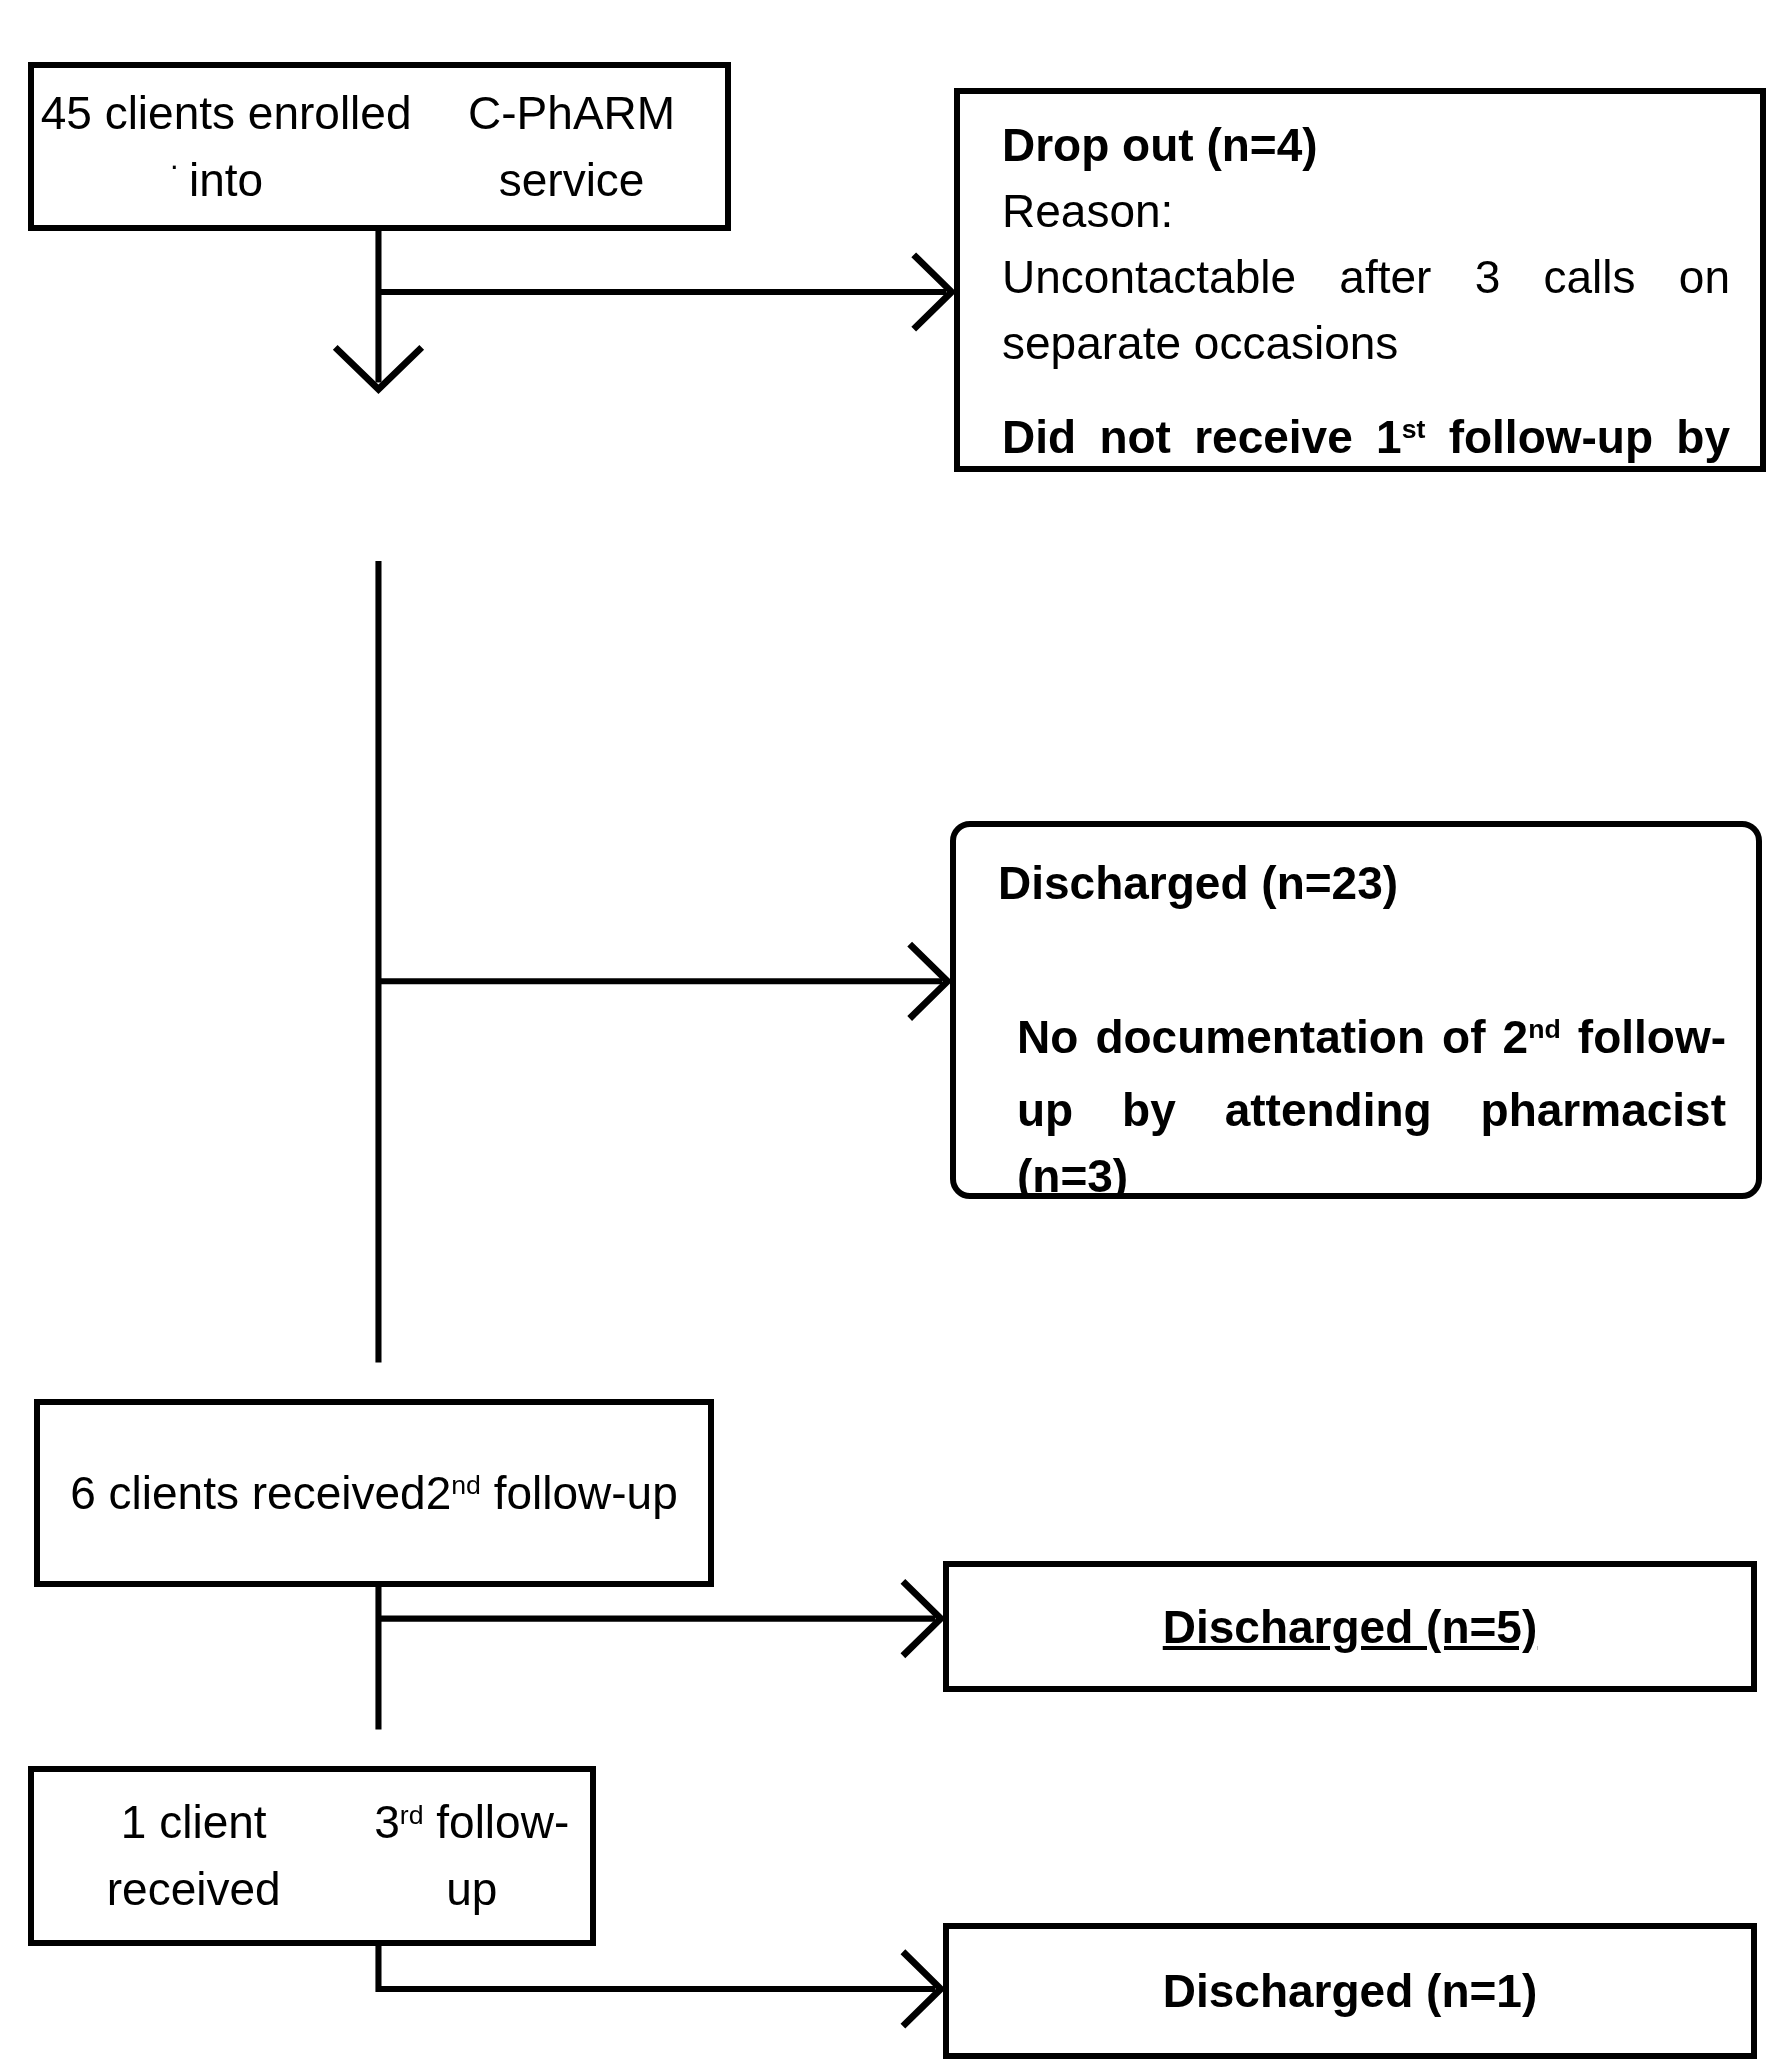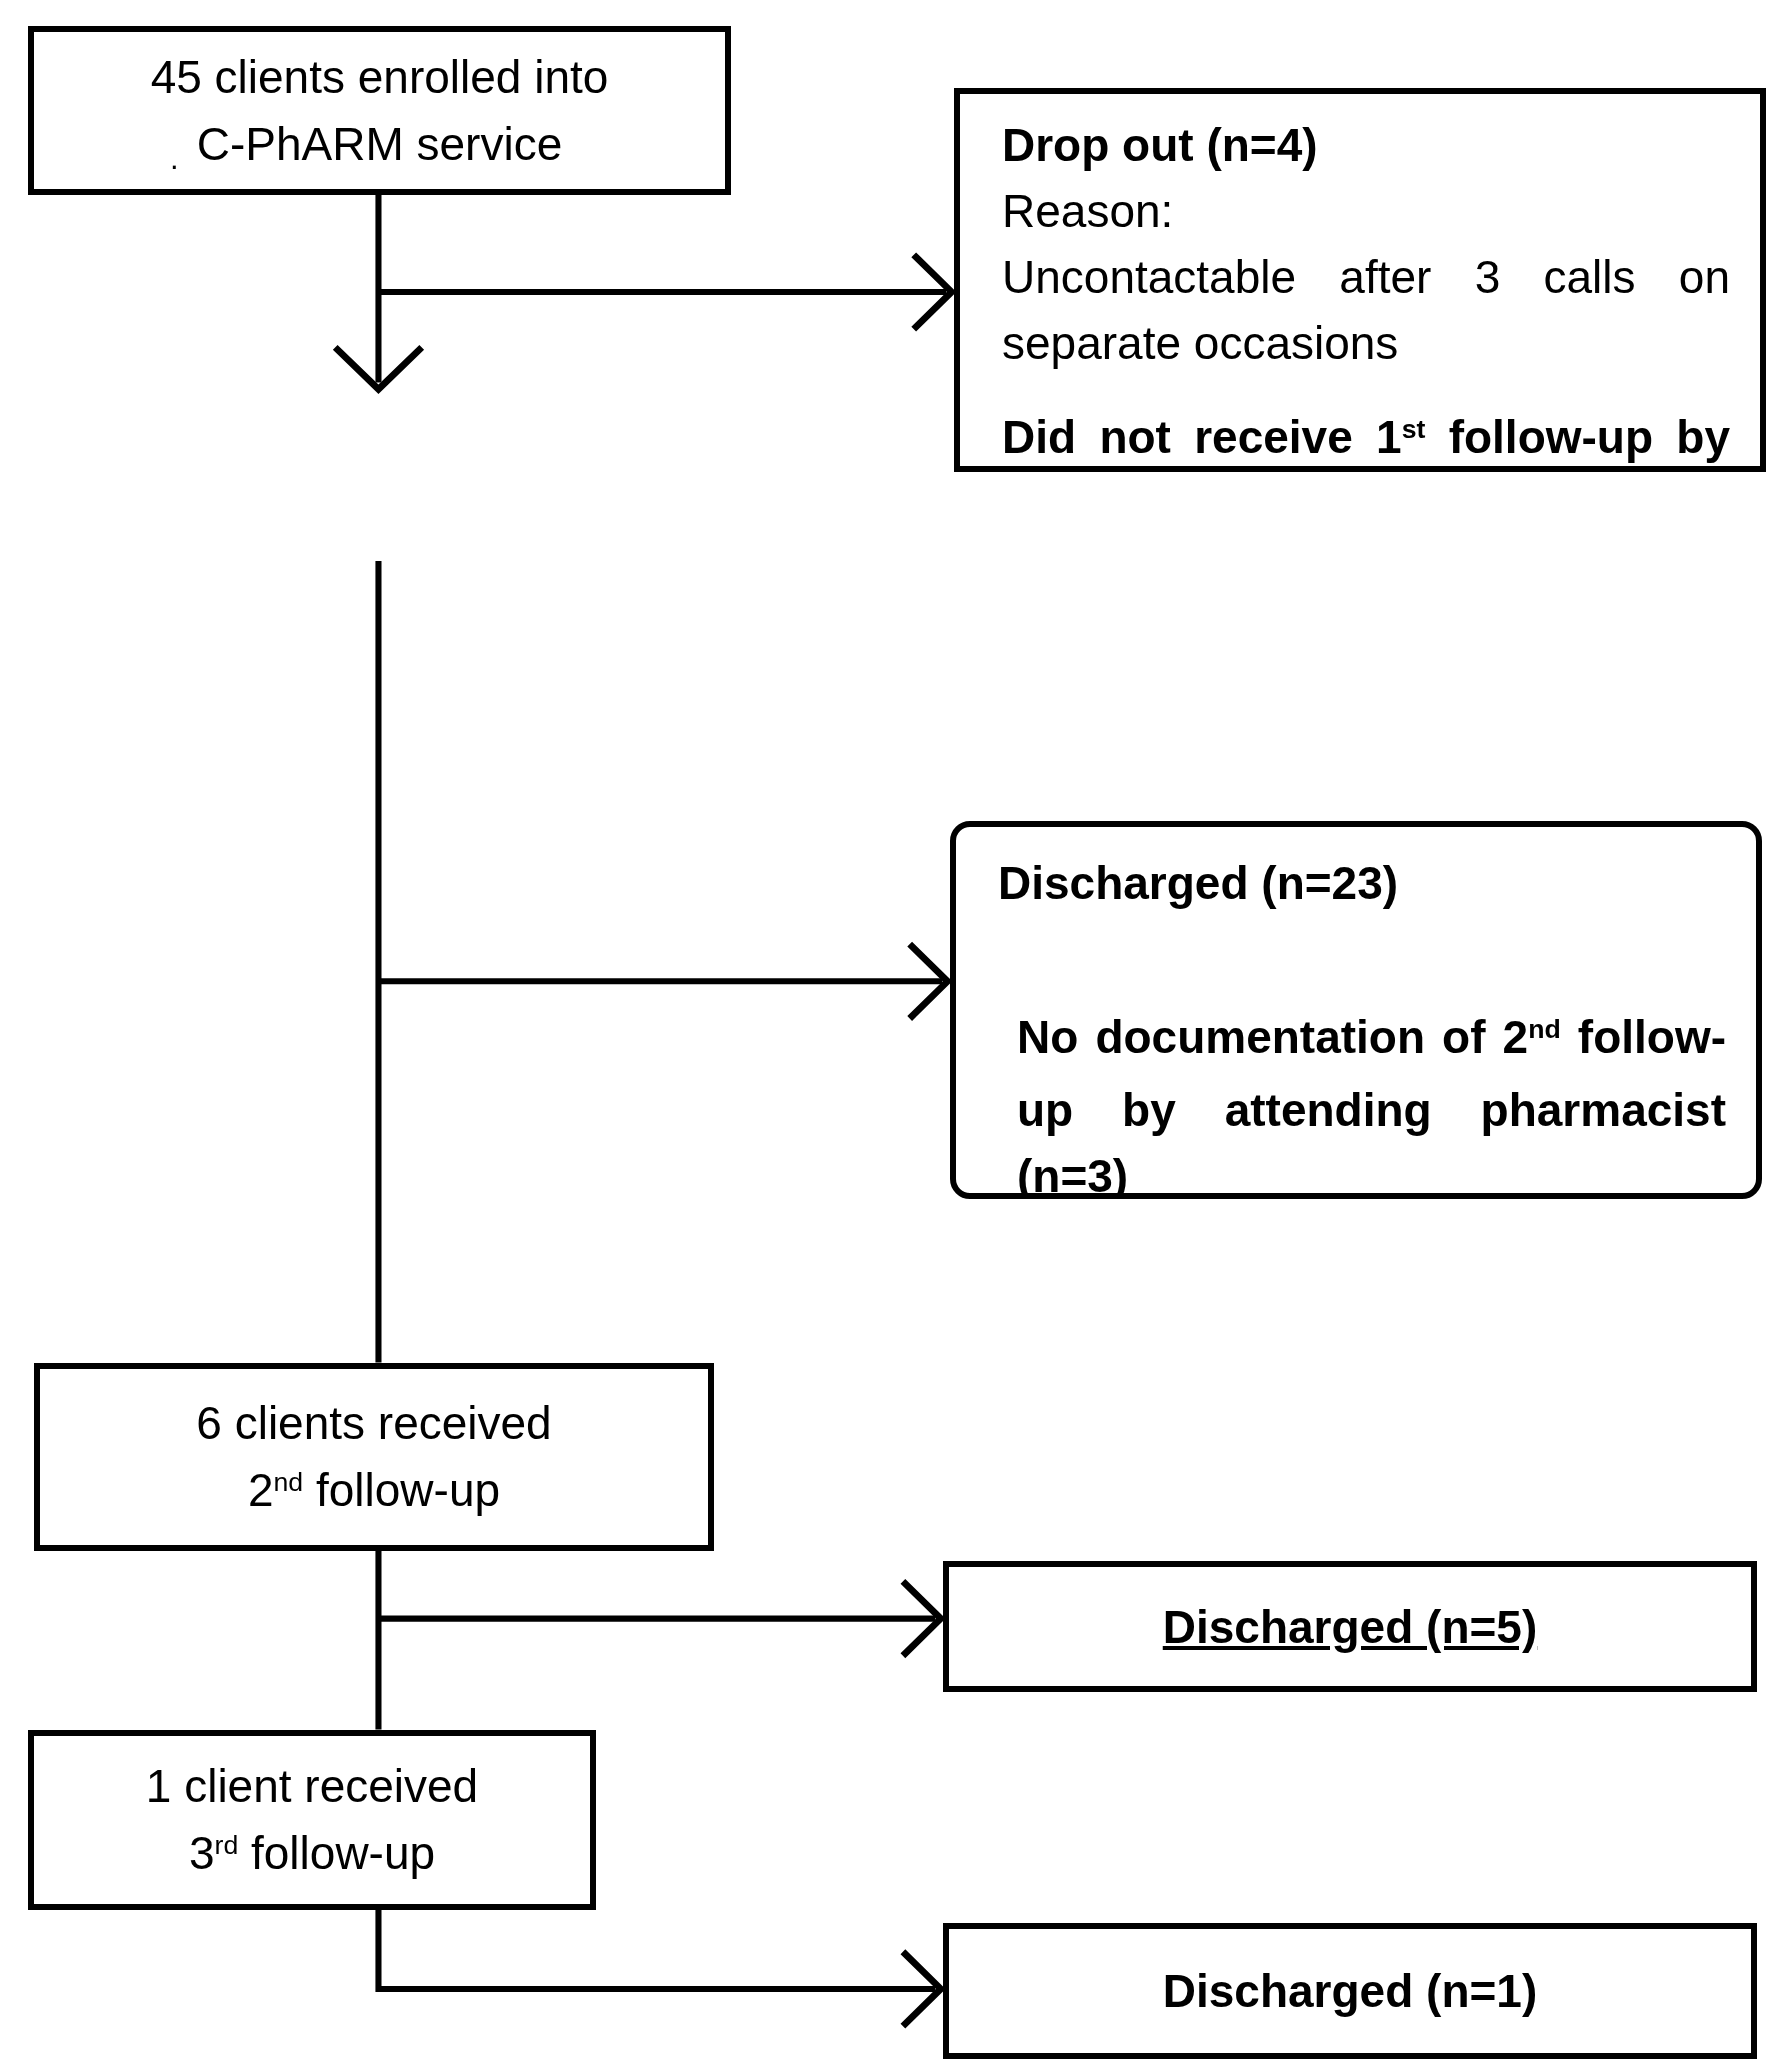--- a/index.html
+++ b/index.html
@@ -16,27 +16,28 @@
   .box{
     position:absolute;
     box-sizing:border-box;
     border:6.8px solid #000000;
     background:#ffffff;
     overflow:hidden;
   }
   
   .flowbox{
     display:flex;
-    flex-direction:column;
+    flex-direction:row;
     justify-content:center;
     align-items:center;
     text-align:center;
     font-size:46px;
     line-height:1.45;
     font-weight:400;
+    margin-top:36px;
   }
   
   .notebox{
     font-size:46px;
     line-height:66px;
   }
   .centerbox{
     display:flex;
     justify-content:center;
     align-items:center;

